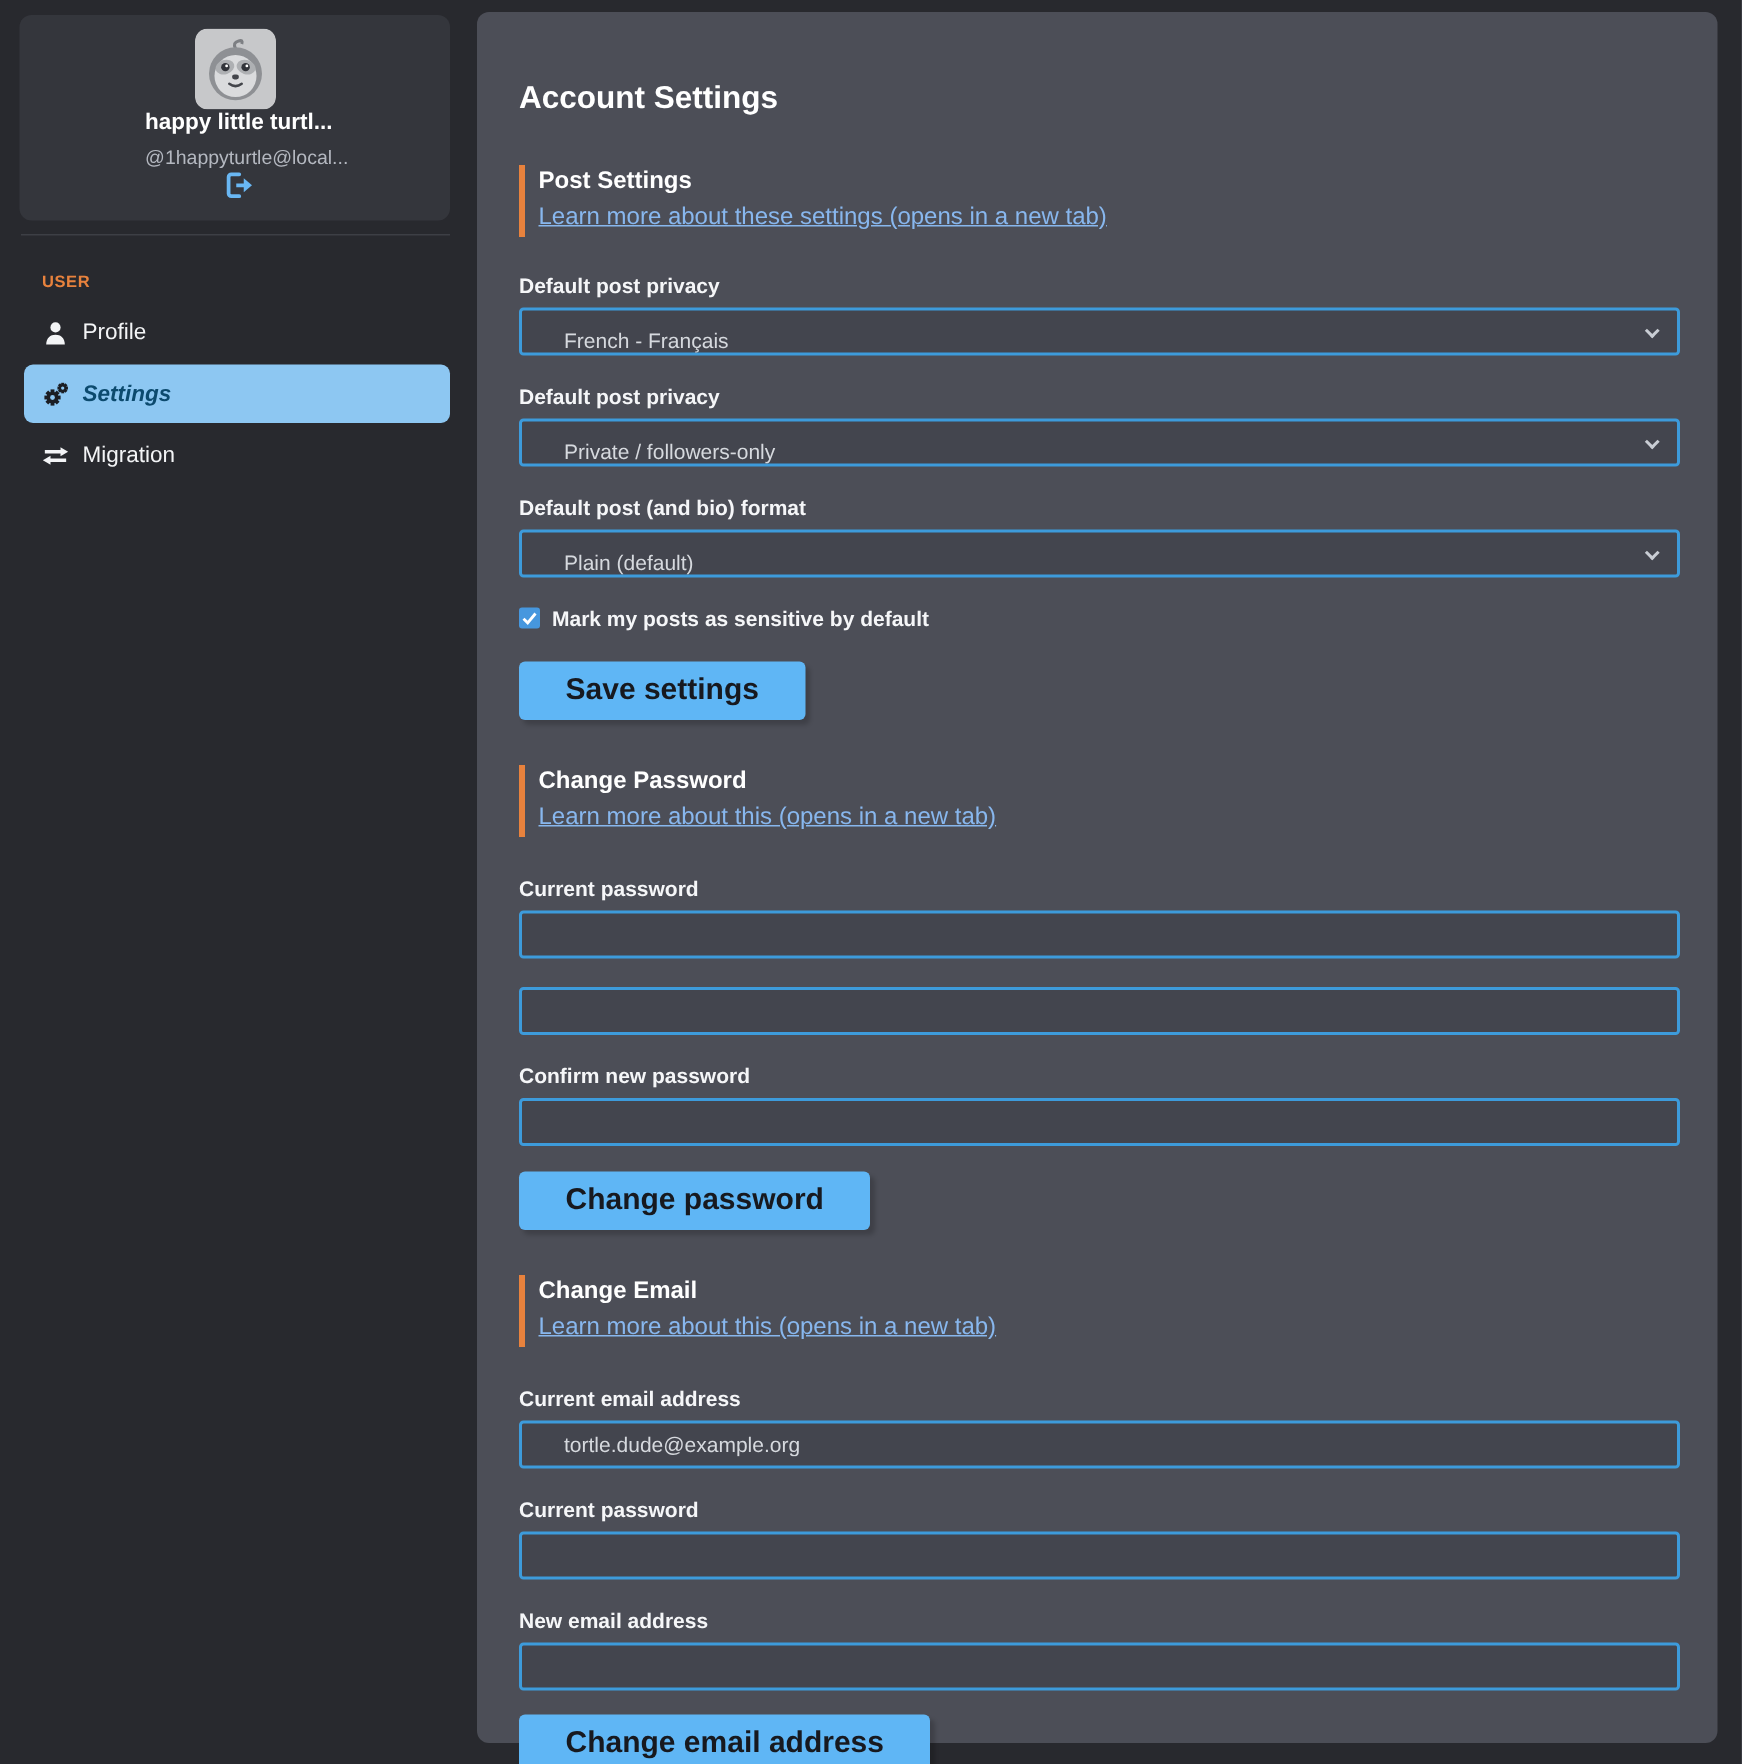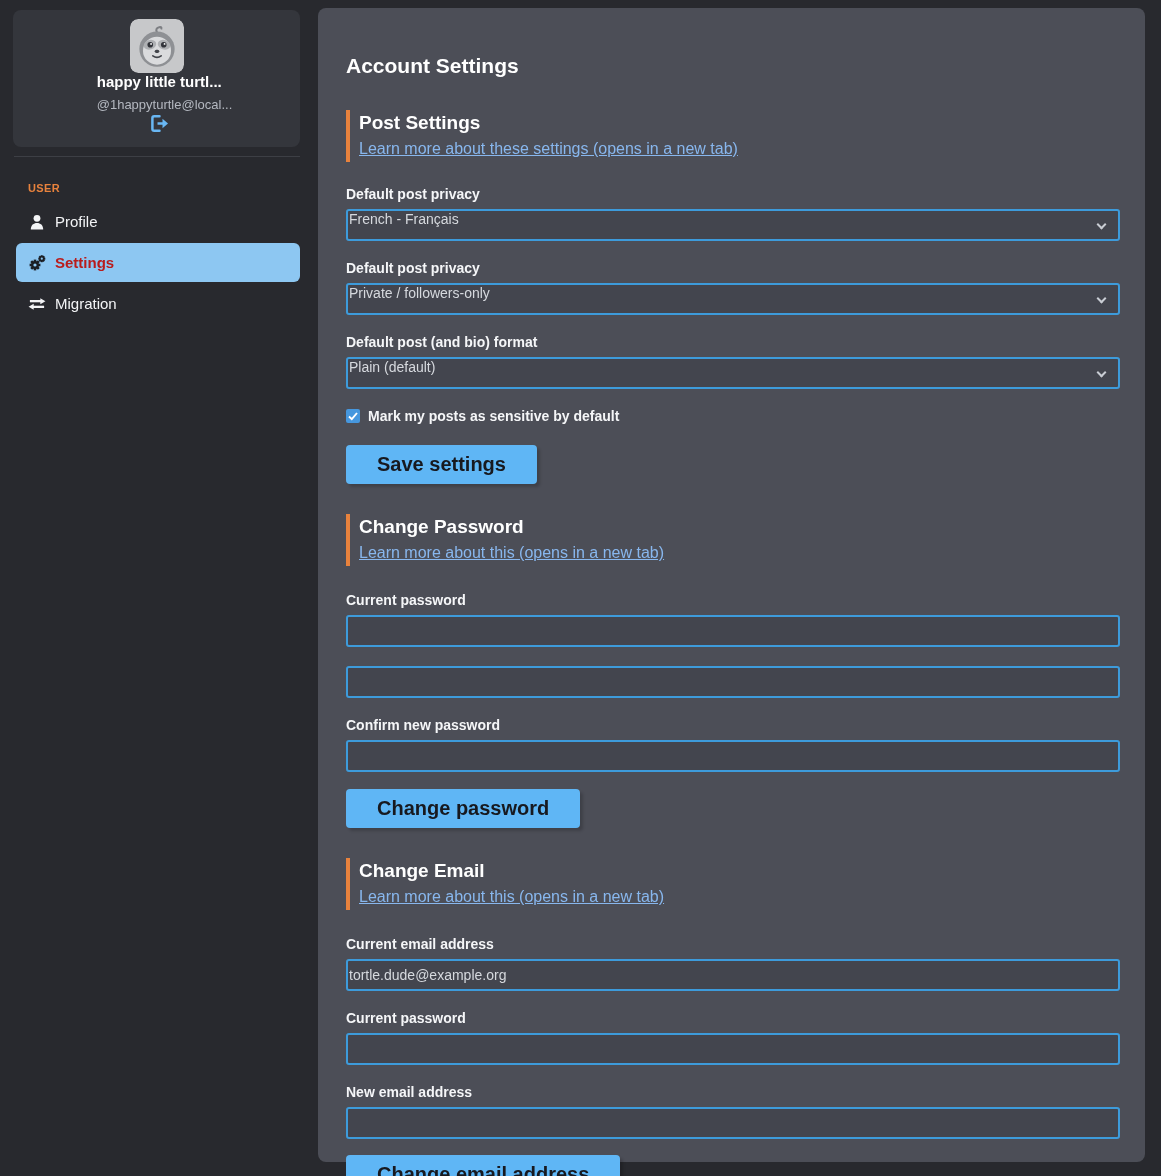--- a/index.html
+++ b/index.html
@@ -60,61 +60,62 @@
     padding: 0 12px;
     border-radius: 6px;
     font-size: 15px;
     color: #f3f4f6;
     cursor: pointer;
     margin-bottom: 2px;
   }
   .nav-item .nav-icon { width: 18px; margin-right: 9px; display: flex; justify-content: center; }
   .nav-item.selected {
     background: #8dc7f2;
-    color: #b91c1c;
+    color: #0c4a6e;
     font-weight: bold;
+    font-style: italic;
   }
 
   
   .main-panel {
     flex: 1;
     margin: 8px 16px 14px 16px;
     background: #4c4e57;
     border-radius: 8px;
     padding: 46px 25px 26px 28px;
   }
   .page-title {
     font-size: 21px; font-weight: bold; color: #ffffff;
     margin-bottom: 32px;
   }
   .section-header {
     border-left: 4px solid #e8823d;
     padding: 2px 0 4px 9px;
     margin-bottom: 24px;
   }
-  .section-title { font-size: 19px; font-weight: bold; color: #ffffff; margin-bottom: 6px; }
+  .section-title { font-size: 16px; font-weight: bold; color: #ffffff; margin-bottom: 6px; }
   .section-link { font-size: 16px; color: #88b7ee; text-decoration: underline; cursor: pointer; }
 
   .field { margin-bottom: 19px; }
   .field-label {
     display: block;
     font-size: 14px; font-weight: bold; color: #f5f6f8;
     margin-bottom: 7px;
   }
   .select-box, .text-input {
     width: 100%;
     height: 32px;
     background: #43454e;
     border: 2px solid #3d9bdb;
     border-radius: 3px;
     color: #d6d9de;
     font-size: 14px;
     font-family: "Liberation Sans", sans-serif;
-    padding: 0 1px;
-    display: flex; align-items: flex-start;
+    padding: 0 28px;
+    display: flex; align-items: flex-end;
     position: relative;
   }
   .text-input { display: block; line-height: 28px; }
   .chevron {
     position: absolute; right: 13px; top: 10px;
     width: 7px; height: 7px;
     border-right: 2px solid #c9cdd4;
     border-bottom: 2px solid #c9cdd4;
     transform: rotate(45deg);
   }

